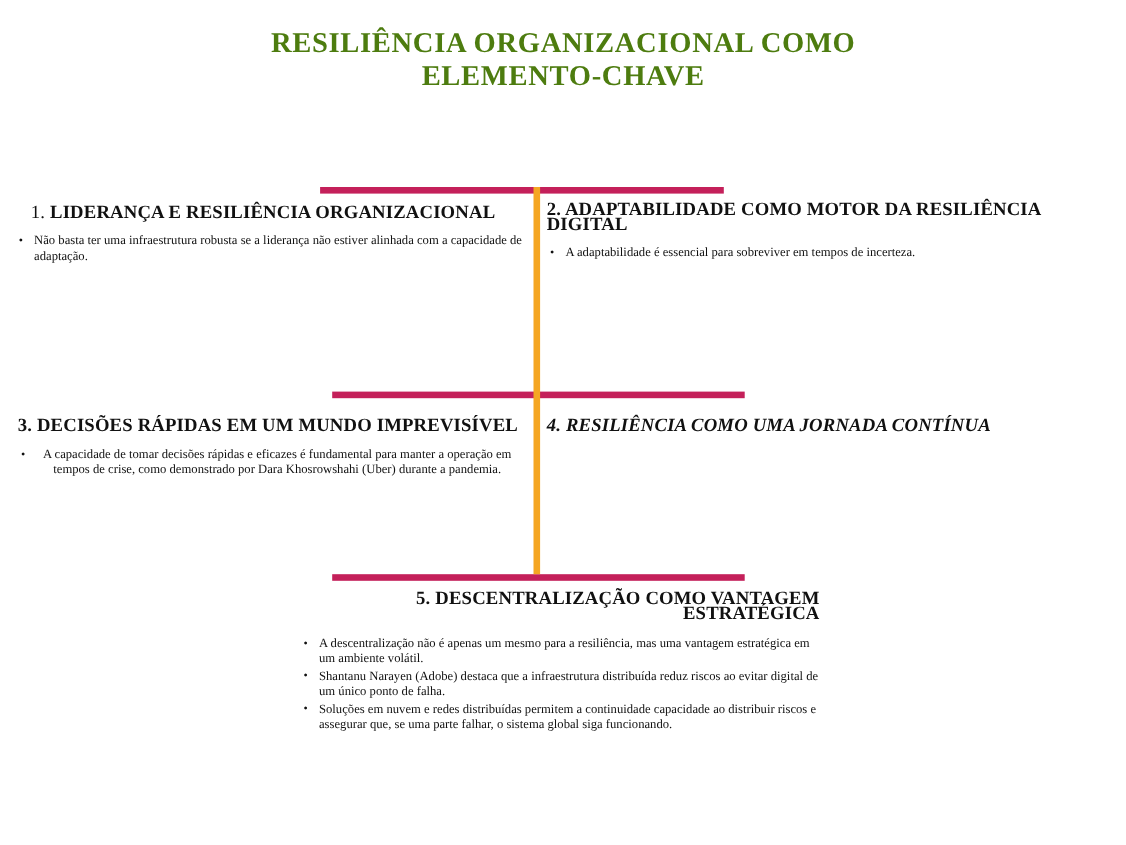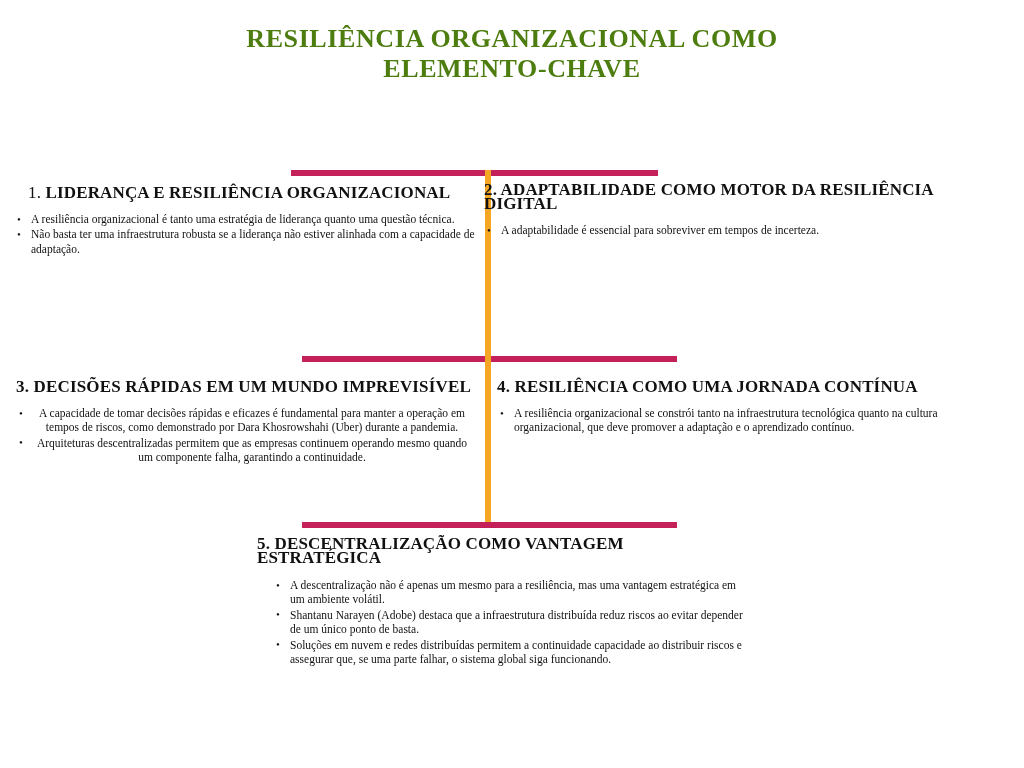--- a/index.html
+++ b/index.html
@@ -91,32 +91,32 @@
     left: 3px;
     top: -0.5px;
     font-size: 11px;
     line-height: 14.4px;
     color: #111111;
   }
 
   
   .panel-1 { left: 14px;  top: 186px; width: 465px; }
   .panel-1 .panel-heading { padding-left: 14px; }
-  .panel-2 { left: 484px; top: 183px; width: 500px; }
+  .panel-2 { left: 497px; top: 183px; width: 500px; }
   .panel-3 { left: 16px;  top: 380px; width: 455px; text-align: center; }
-  .panel-4 { left: 497px; top: 380px; width: 500px; }
+  .panel-4 { left: 497px; top: 380px; width: 500px; font-style: italic; }
 
   .panel-5 {
     left: 245px;
     top: 537px;
     width: 500px;
     z-index: 3;
   }
   .panel-5 .panel-heading {
-    text-align: left;
+    text-align: right;
     padding-left: 12px;
     margin-bottom: 13px;
   }
   .panel-5 ul.bullets {
     padding-left: 28px;
   }
 </style>
 </head>
 <body>
 
@@ -129,59 +129,56 @@
 <div class="hbar hbar-mid"></div>
 <div class="hbar hbar-bottom"></div>
 <div class="vbar"></div>
 
 <div class="panel panel-1">
   <div class="panel-heading">
     <span class="num">1.</span>
     <span>LIDERANÇA E RESILIÊNCIA ORGANIZACIONAL</span>
   </div>
   <ul class="bullets">
-    <li>A resiliência organizacional é tanto uma estratégia de liderança quanto uma questão técnica.</li>
     <li> Não basta ter uma infraestrutura robusta se a liderança não estiver alinhada com a capacidade de adaptação.</li>
   </ul>
 </div>
 
 <div class="panel panel-2">
   <div class="panel-heading">
     <span class="num-bold">2.</span>
     <span>ADAPTABILIDADE COMO MOTOR DA RESILIÊNCIA DIGITAL</span>
   </div>
   <ul class="bullets">
     <li>A adaptabilidade é essencial para sobreviver em tempos de incerteza.</li>
   </ul>
 </div>
 
 <div class="panel panel-3">
   <div class="panel-heading">
     <span class="num-bold">3.</span>
     <span>DECISÕES RÁPIDAS EM UM MUNDO IMPREVISÍVEL</span>
   </div>
   <ul class="bullets">
-    <li>A capacidade de tomar decisões rápidas e eficazes é fundamental para manter a operação em tempos de riscos, como demonstrado por Dara Khosrowshahi (Uber) durante a pandemia.</li>
-    <li>Arquiteturas descentralizadas permitem que as empresas continuem operando mesmo quando um componente falha, garantindo a continuidade.</li>
+    <li>A capacidade de tomar decisões rápidas e eficazes é fundamental para manter a operação em tempos de crise, como demonstrado por Dara Khosrowshahi (Uber) durante a pandemia.</li>
   </ul>
 </div>
 
 <div class="panel panel-4">
   <div class="panel-heading">
     <span class="num-bold">4.</span>
     <span>RESILIÊNCIA COMO UMA JORNADA CONTÍNUA</span>
   </div>
   <ul class="bullets">
-    <li> A resiliência organizacional se constrói tanto na infraestrutura tecnológica quanto na cultura organizacional, que deve promover a adaptação e o aprendizado contínuo.</li>
   </ul>
 </div>
 
 <div class="panel panel-5">
   <div class="panel-heading">
     <span class="num-bold">5.</span>
     <span>DESCENTRALIZAÇÃO COMO VANTAGEM ESTRATÉGICA</span>
   </div>
   <ul class="bullets">
     <li>A descentralização não é apenas um mesmo para a resiliência, mas uma vantagem estratégica em um ambiente volátil.</li>
-    <li> Shantanu Narayen (Adobe) destaca que a infraestrutura distribuída reduz riscos ao evitar depender de um único ponto de basta.</li>
+    <li> Shantanu Narayen (Adobe) destaca que a infraestrutura distribuída reduz riscos ao evitar digital de um único ponto de falha.</li>
     <li>Soluções em nuvem e redes distribuídas permitem a continuidade capacidade ao distribuir riscos e assegurar que, se uma parte falhar, o sistema global siga funcionando.</li>
   </ul>
 </div>
 
 </body></html>

